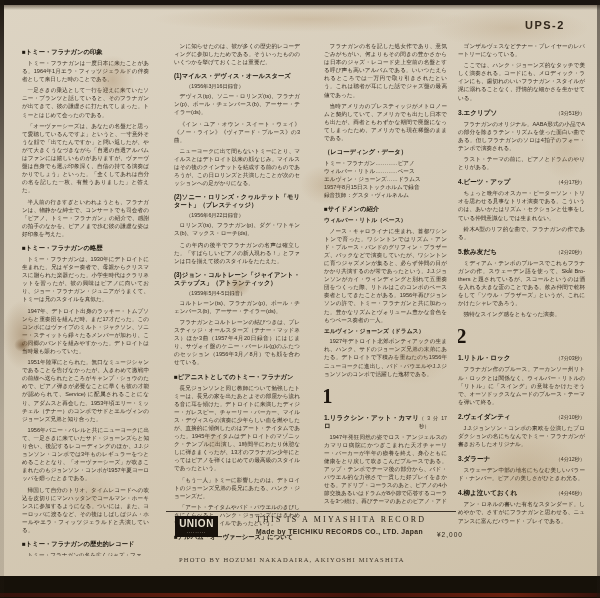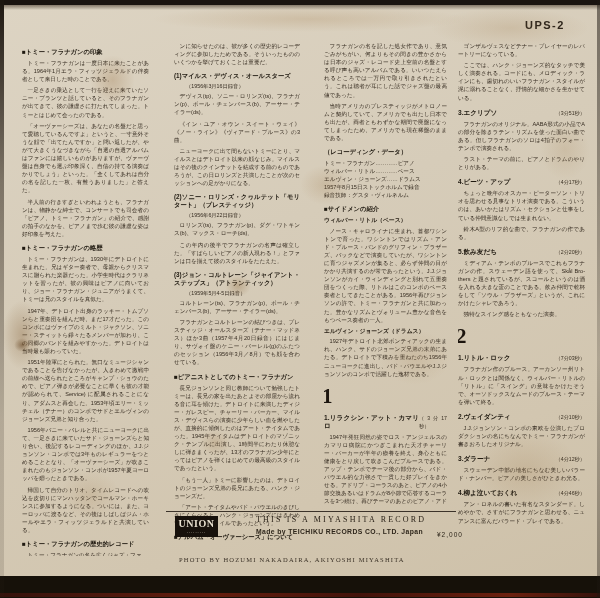--- a/index.html
+++ b/index.html
@@ -38,21 +38,21 @@
   .sub{font-size:5.3px;line-height:7px;margin:0 0 2px 12px;}
   .num{font-family:"Liberation Serif",serif;font-weight:bold;font-size:21px;
        line-height:22px;margin:7px 0 2px -2px;color:#1c150e;}
   .track{display:flex;justify-content:space-between;align-items:baseline;
        font-weight:bold;font-size:6.6px;line-height:8px;margin:7px 0 3px;color:#1f1910;}
   .track .td{font-weight:normal;font-size:5.2px;color:#3a3023;}
   
   .footer-rule{position:absolute;left:166px;top:511px;width:290px;height:1px;background:#3c332a;}
   .union-box{position:absolute;left:175px;top:516px;width:43px;height:21px;background:#17110c;
        display:flex;flex-direction:column;align-items:center;justify-content:center;}
-  .union-word{color:#e8e0d0;font-family:Liberation Serif, serif;font-weight:bold;
+  .union-word{color:#e8e0d0;font-family:Liberation Sans, sans-serif;font-weight:bold;
        font-size:10px;letter-spacing:.5px;line-height:10px;}
   .union-dots{color:#e8e0d0;font-size:4px;letter-spacing:1px;line-height:4px;margin-top:1px;}
   .monaural{position:absolute;left:256px;top:515px;font-family:"Liberation Serif",serif;
        font-size:8px;letter-spacing:2.2px;color:#2a2218;}
   .madeby{position:absolute;left:256px;top:528px;font-size:6.8px;font-weight:bold;
        letter-spacing:.4px;color:#2e261b;}
   .price{position:absolute;left:437px;top:531px;font-size:6.5px;letter-spacing:1px;color:#2e261b;}
   .photo-credit{position:absolute;left:179px;top:556px;font-size:6.5px;letter-spacing:1.2px;
        color:#3a3126;font-family:"Liberation Serif",serif;}
 </style>

